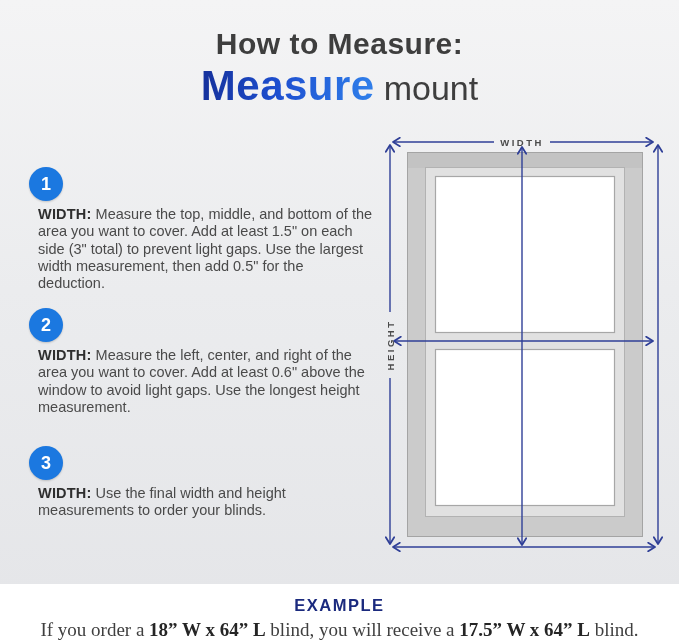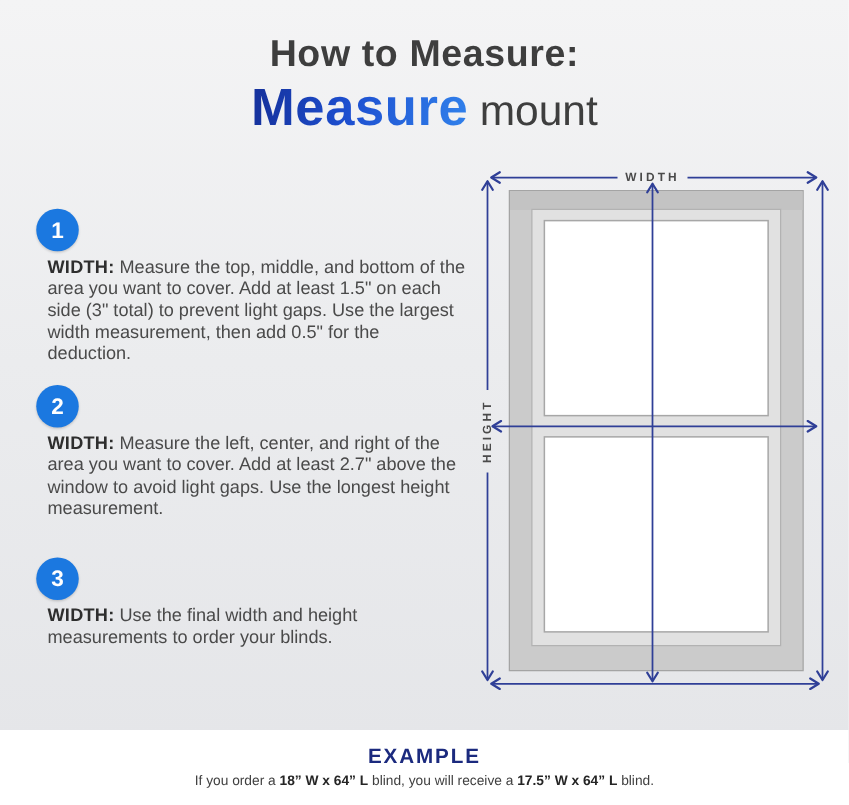--- a/index.html
+++ b/index.html
@@ -54,42 +54,42 @@
   .footer{
     position:absolute;left:0;top:584px;width:679px;height:69px;
     background:#ffffff;text-align:center;
   }
   .example-heading{
     margin-top:12px;
     font-size:16.5px;font-weight:700;letter-spacing:1.5px;color:#1b2a7e;
   }
   .example-text{
     margin:4px 0 0 0;
-    font-size:11px;font-weight:400;color:#3f3f3f;
+    font-size:19px;font-weight:400;color:#3f3f3f;font-family:Liberation Serif, serif;
   }
   .example-text b{font-weight:700;color:#252525;}
 </style>
 </head>
 <body>
 
 <div class="canvas">
 
   <header class="title">
     <div class="title-line1">How to Measure:</div>
     <div class="title-line2"><span class="title-emph">Measure</span><span class="title-suffix">mount</span></div>
   </header>
 
   <section class="step step1">
     <div class="step-circle">1</div>
     <p class="step-text"><span class="step-label">WIDTH:</span><span> Measure the top, middle, and bottom of the area you want to cover. Add at least 1.5" on each side (3" total) to prevent light gaps. Use the largest width measurement, then add 0.5" for the deduction.</span></p>
   </section>
 
   <section class="step step2">
     <div class="step-circle">2</div>
-    <p class="step-text"><span class="step-label">WIDTH:</span><span> Measure the left, center, and right of the area you want to cover. Add at least 2.7" above the window to avoid light gaps. Use the longest height measurement.</span></p>
+    <p class="step-text"><span class="step-label">WIDTH:</span><span> Measure the left, center, and right of the area you want to cover. Add at least 0.6" above the window to avoid light gaps. Use the longest height measurement.</span></p>
   </section>
 
   <section class="step step3">
     <div class="step-circle">3</div>
     <p class="step-text"><span class="step-label">WIDTH:</span><span> Use the final width and height measurements to order your blinds.</span></p>
   </section>
 
   <div class="diagram">
     <svg width="290" height="430" viewBox="0 0 290 430">
       <defs>

